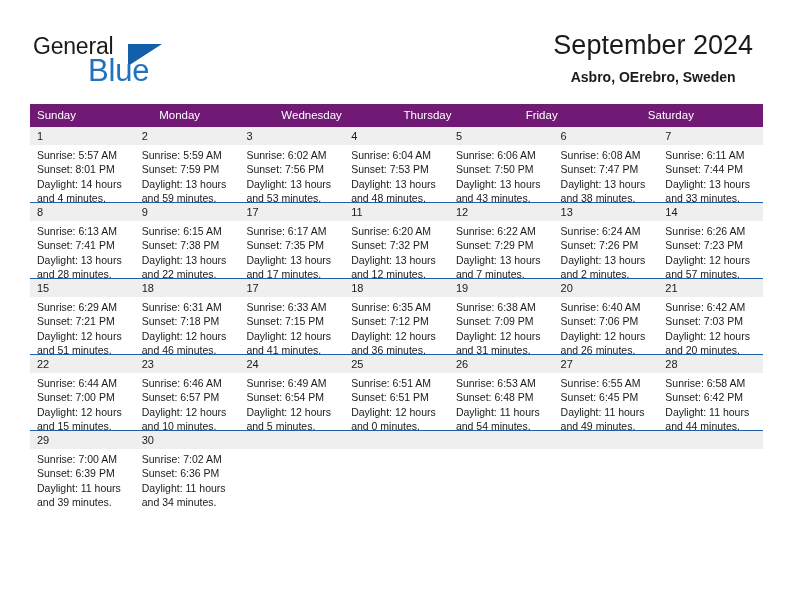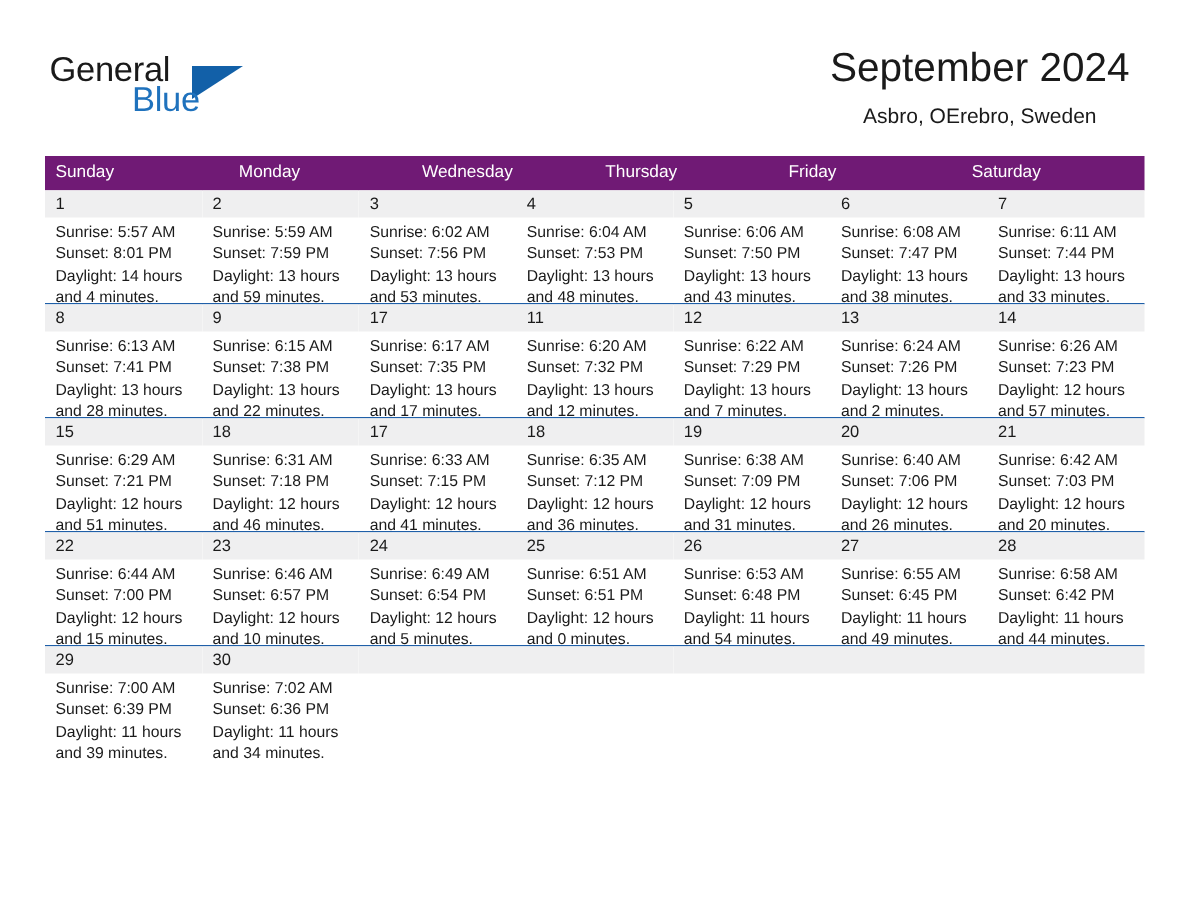--- a/index.html
+++ b/index.html
@@ -43,21 +43,21 @@
     top: 0;
     font-size: 23px;
     letter-spacing: -0.2px;
     color: #1a1a1a;
     font-family: "Liberation Sans", sans-serif;
   }
   .brand-blue {
     position: absolute;
     left: 55px;
     top: 20px;
-    font-size: 23px;
+    font-size: 31px;
     letter-spacing: -0.2px;
     color: #1f72bd;
     font-family: "Liberation Sans", sans-serif;
   }
   .brand-triangle {
     position: absolute;
     left: 95px;
     top: 11px;
     width: 0;
     height: 0;
@@ -77,20 +77,21 @@
     color: #1a1a1a;
     line-height: 34px;
     white-space: nowrap;
   }
   .cal-subtitle {
     margin-top: 7px;
     font-size: 14px;
     color: #1a1a1a;
     line-height: 17px;
     white-space: nowrap;
+    font-weight: bold;
   }
 
   
   .calendar {
     position: absolute;
     left: 30px;
     top: 104px;
     width: 733px;
   }
   .dow-row {

